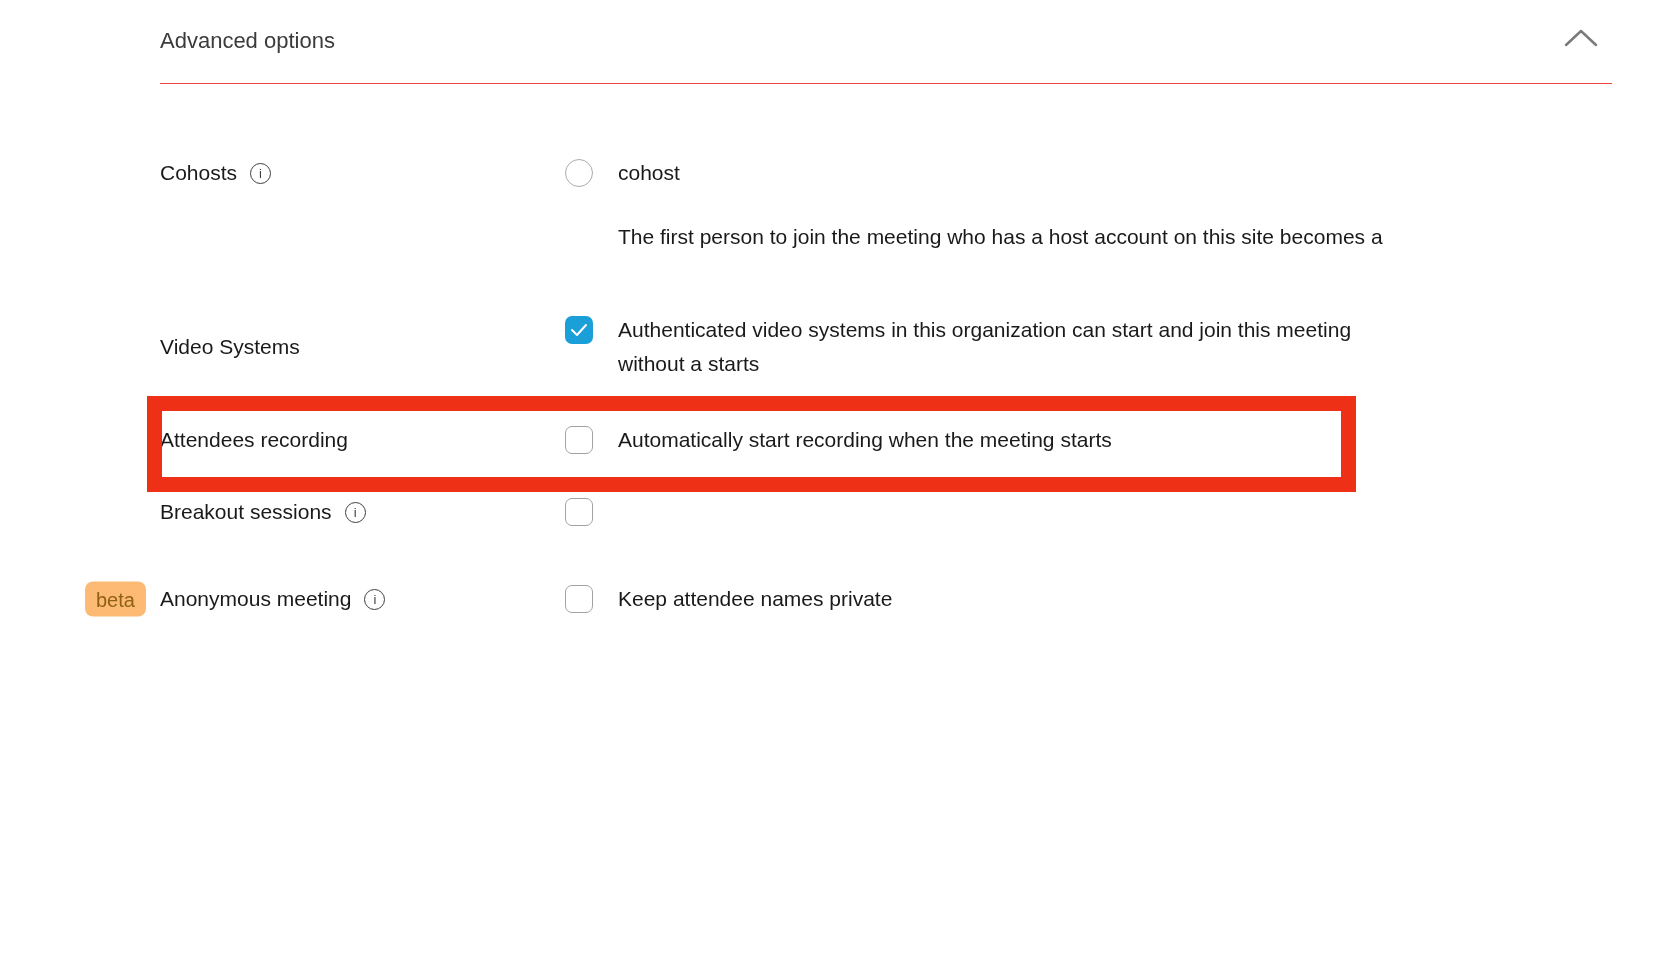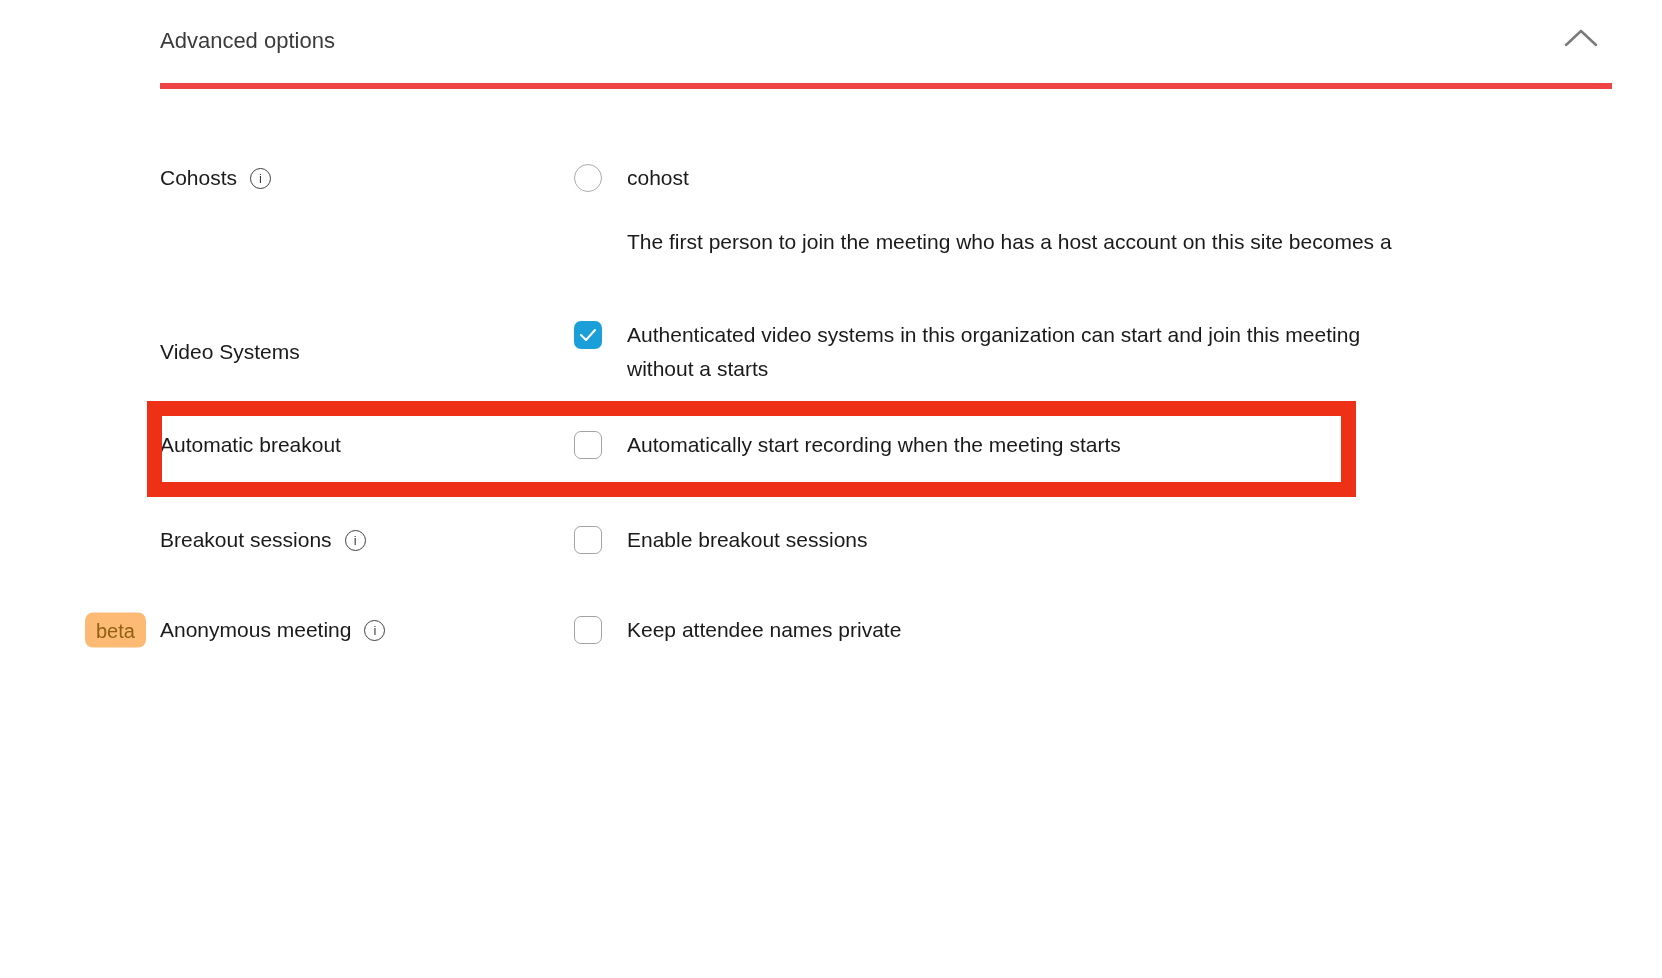--- a/index.html
+++ b/index.html
@@ -8,32 +8,32 @@
     background: #ffffff;
     font-family: "Liberation Sans", "DejaVu Sans", sans-serif;
     color: #1a1a1a;
     overflow: hidden;
   }
   .page { margin-left: 160px; width: 1452px; }
 
   
   .header {
     padding: 27px 0 29px 0;
-    border-bottom: 6px solid #ef4444;
+    border-bottom: 1px solid #ef4444;
     display: flex; align-items: flex-start; justify-content: space-between;
   }
   .section-title {
     font-size: 22px; font-weight: 400; color: #3b3b3b; line-height: 27px;
   }
   .chevron-btn {
     background: none; border: none; cursor: pointer; padding: 0; margin-right: 14px; margin-top: 2px;
   }
 
   
-  .row { display: flex; gap: 9px; }
+  .row { display: flex; }
   .label-col {
     flex: 0 0 405px; width: 405px;
     display: flex; align-items: center; gap: 13px;
   }
   .label { font-size: 21px; color: #1a1a1a; white-space: nowrap; }
   .control-col { flex: 1; }
 
   .info-icon {
     width: 21px; height: 21px; border: 1.5px solid #3f3f3f; border-radius: 50%;
     display: inline-flex; align-items: center; justify-content: center;
@@ -76,21 +76,21 @@
   .row-single { align-items: center; }
   .row-single .control-col { display: flex; align-items: center; }
 
   .row-automatic { margin-top: 42px; position: relative; }
   .highlight-rect {
     position: absolute; left: -13px; top: -27px;
     width: 1209px; height: 96px;
     border: 15px solid #ed3016;
     pointer-events: none;
   }
-  .row-breakout { margin-top: 61px; text-align: center; }
+  .row-breakout { margin-top: 41px; text-align: center; }
   .row-anonymous { margin-top: 56px; position: relative; }
 
   .beta-badge {
     position: absolute; left: -75px; top: 50%; transform: translateY(-50%);
     background: #fdba74; color: #8f6111;
     font-size: 20px; line-height: 1; padding: 8px 11px 7px 11px; border-radius: 8px;
     white-space: nowrap;
   }
 </style>
 </head>
@@ -136,40 +136,37 @@
       <span class="check-text">
         <span class="line">Authenticated video systems in this organization can start and join this meeting</span>
         <span class="line">without a starts</span>
       </span>
     </div>
   </div>
 
   <div class="row row-single row-automatic">
     <div class="highlight-rect"></div>
     <div class="label-col">
-      <span class="label">Automatic breakout</span>
+      <span class="label">Attendees recording</span>
     </div>
     <div class="control-col">
       <span class="checkbox"></span>
       <span class="check-text">
         <span class="line">Automatically start recording when the meeting starts</span>
       </span>
     </div>
   </div>
 
   <div class="row row-single row-breakout">
     <div class="label-col">
       <span class="label">Breakout sessions</span>
       <span class="info-icon">i</span>
     </div>
     <div class="control-col">
       <span class="checkbox"></span>
-      <span class="check-text">
-        <span class="line">Enable breakout sessions</span>
-      </span>
     </div>
   </div>
 
   <div class="row row-single row-anonymous">
     <span class="beta-badge">beta</span>
     <div class="label-col">
       <span class="label">Anonymous meeting</span>
       <span class="info-icon">i</span>
     </div>
     <div class="control-col">

